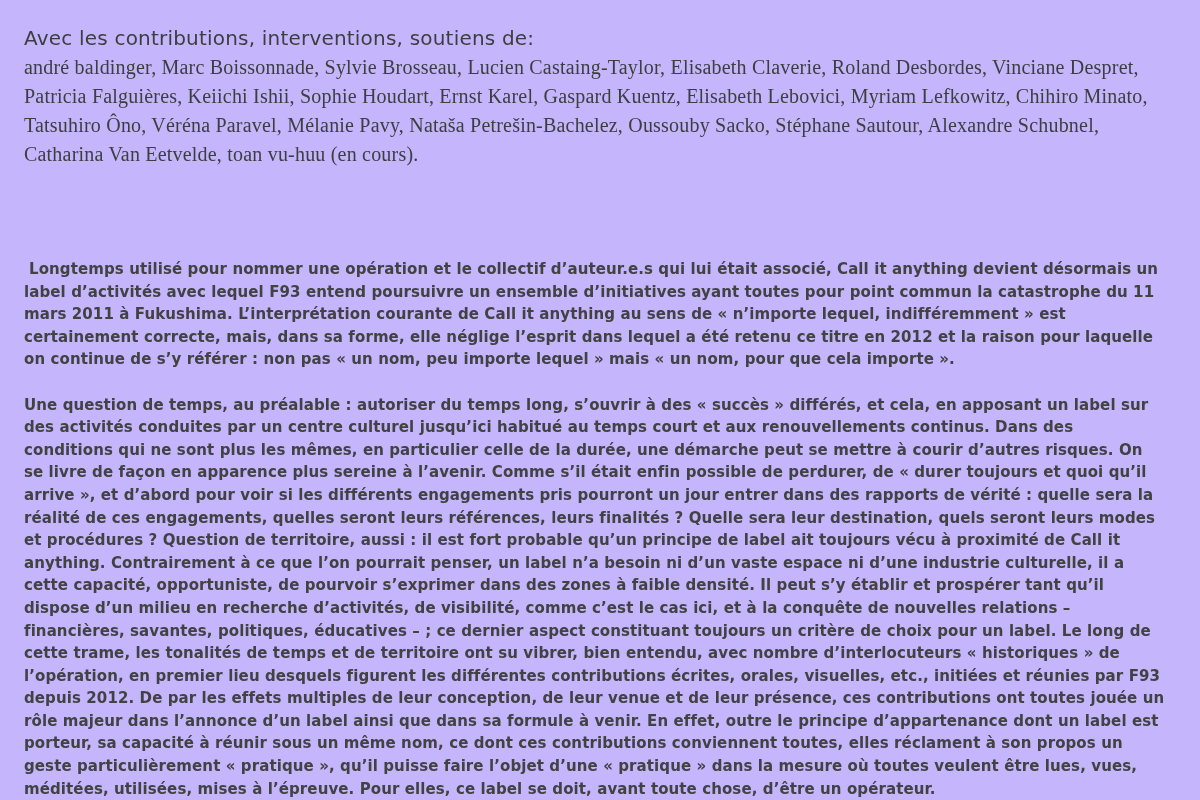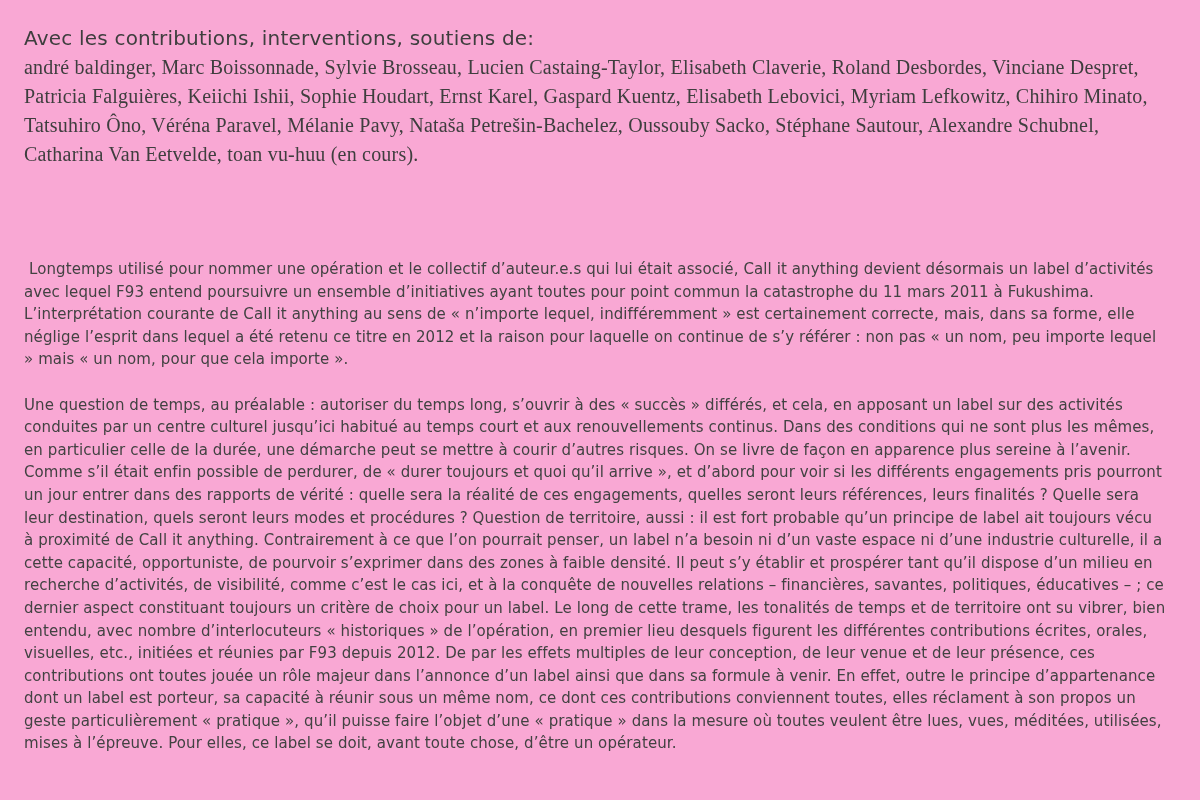--- a/index.html
+++ b/index.html
@@ -11,21 +11,21 @@
     width: 1200px;
     height: 800px;
     overflow: hidden;
     font-family: "DejaVu Sans", "Liberation Sans", sans-serif;
     -webkit-font-smoothing: antialiased;
   }
   .page {
     position: relative;
     width: 1200px;
     height: 800px;
-    background: #f9a8d4;
+    background: #c4b5fd;
   }
   .contributors {
     position: absolute;
     left: 24px;
     top: 24px;
     width: 1126px;
     font-size: 20px;
     line-height: 29px;
     font-weight: 400;
     letter-spacing: 0.2px;
@@ -38,21 +38,21 @@
     display: block;
     font-family: Liberation Serif, serif;
   }
   .body-text {
     position: absolute;
     left: 24px;
     top: 258px;
     width: 1142px;
     font-size: 15px;
     line-height: 22.6px;
-    font-weight: 400;
+    font-weight: 700;
     letter-spacing: 0.1px;
     color: #424242;
   }
   .body-text p {
     margin: 0;
   }
   .body-text p.p1 {
     text-indent: 5px;
     margin-bottom: 22.6px;
   }

